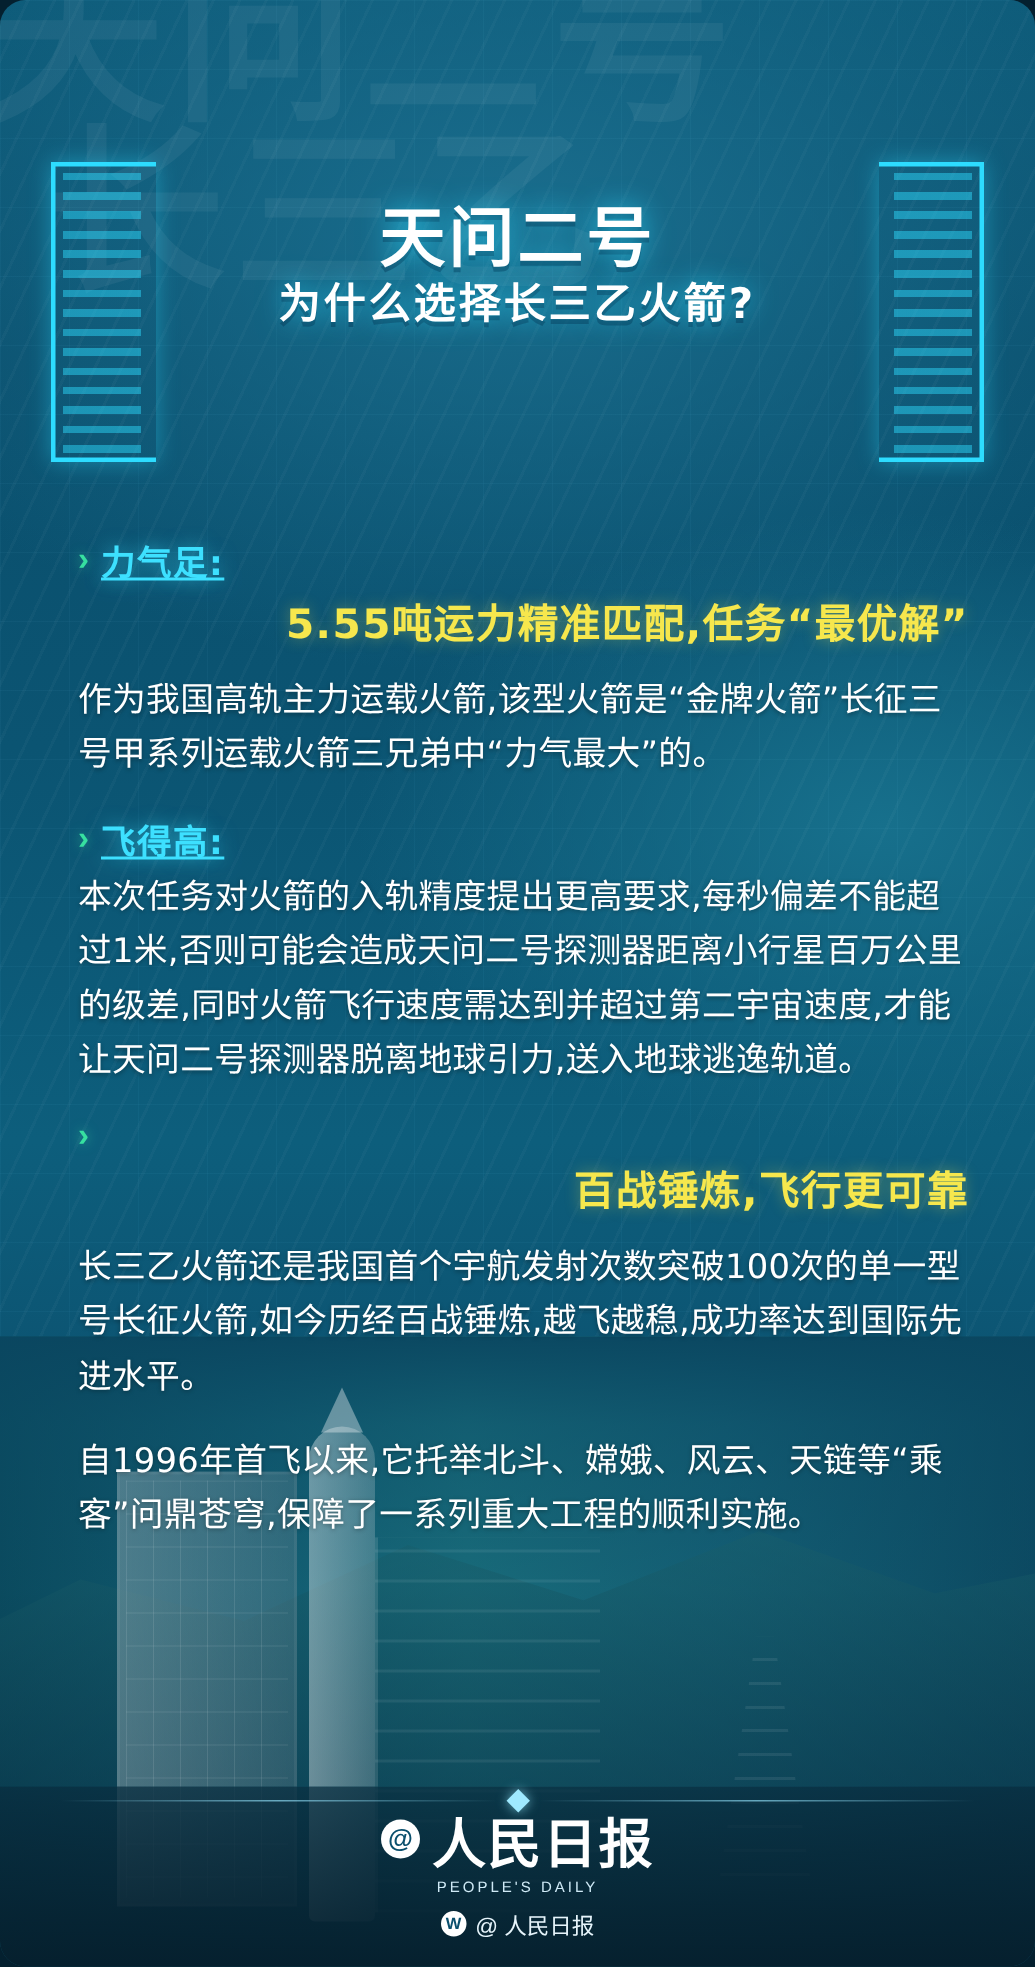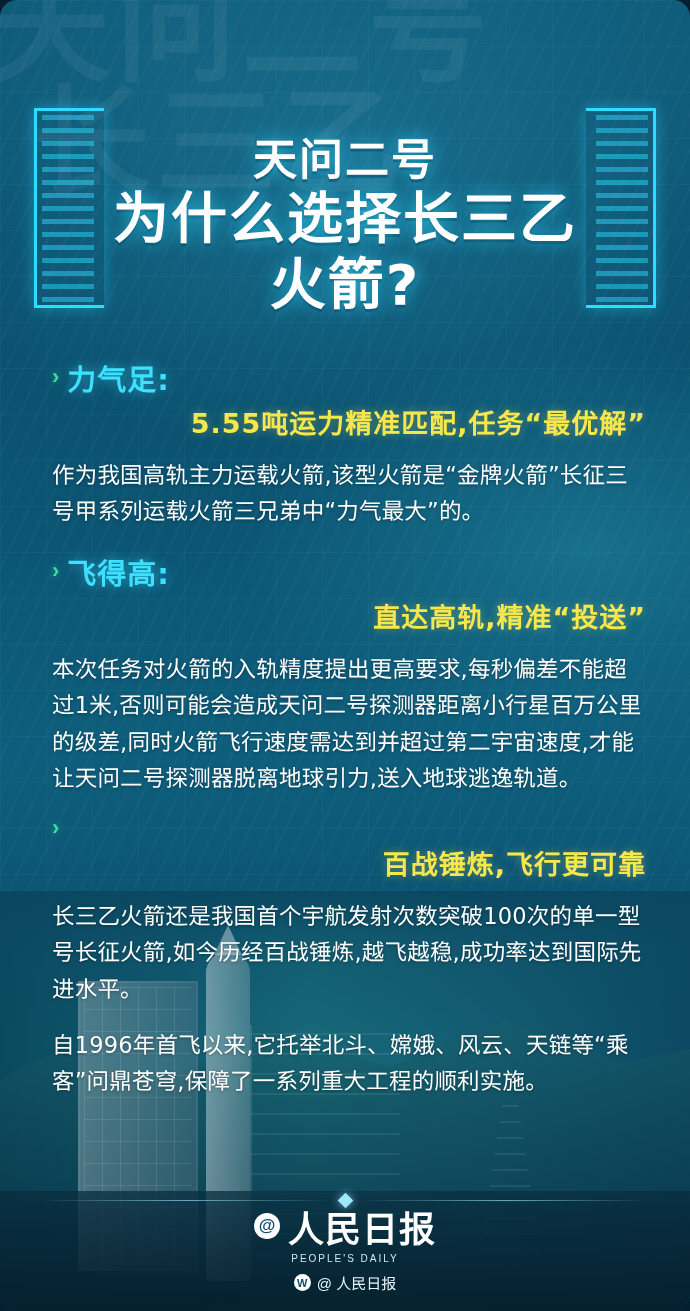--- a/index.html
+++ b/index.html
@@ -145,21 +145,21 @@
     font-weight: bold;
     letter-spacing: 2px;
     text-shadow: 0 0 18px rgba(45,220,255,0.75), 0 3px 0 rgba(8,60,90,0.6);
   }
   .title-l1 {
     font-size: 44px;
     line-height: 1.18;
     font-family: "DejaVu Sans", "Liberation Sans", sans-serif;
   }
   .title-l2 {
-    font-size: 56px;
+    font-size: 28px;
     line-height: 1.18;
     font-family: "DejaVu Sans", "Liberation Sans", sans-serif;
   }
 
   
   .content {
     position: absolute;
     top: 356px; left: 52px;
     width: 594px;
   }
@@ -172,25 +172,26 @@
   }
   .chev {
     color: #37e0a0;
     font-size: 22px;
     font-weight: bold;
     line-height: 1;
     text-shadow: 0 0 8px rgba(55,224,160,0.6);
   }
   .head-main {
     color: #3de0ff;
-    font-size: 29px;
+    font-size: 23px;
     font-weight: bold;
     letter-spacing: 1px;
     text-shadow: 0 0 12px rgba(61,224,255,0.55);
     font-family: "DejaVu Sans", "Liberation Sans", sans-serif;
+    text-decoration: underline;
   }
   .head-sub {
     color: #f6e74d;
     font-size: 27px;
     font-weight: bold;
     letter-spacing: 1px;
     text-align: right;
     margin: 2px 0 16px 0;
     text-shadow: 0 0 10px rgba(246,231,77,0.35);
     font-family: "DejaVu Sans", "Liberation Sans", sans-serif;
@@ -316,21 +317,20 @@
       </div>
       <div class="head-sub">5.55吨运力精准匹配,任务“最优解”</div>
       <p class="para">作为我国高轨主力运载火箭,该型火箭是“金牌火箭”长征三号甲系列运载火箭三兄弟中“力气最大”的。</p>
     </div>
 
     <div class="section">
       <div class="head-row">
         <span class="chev">›</span>
         <span class="head-main">飞得高:</span>
       </div>
-      <div class="head-sub">直达高轨,精准“投送”</div>
       <p class="para">本次任务对火箭的入轨精度提出更高要求,每秒偏差不能超过1米,否则可能会造成天问二号探测器距离小行星百万公里的级差,同时火箭飞行速度需达到并超过第二宇宙速度,才能让天问二号探测器脱离地球引力,送入地球逃逸轨道。</p>
     </div>
 
     <div class="section">
       <div class="head-row">
         <span class="chev">›</span>
       </div>
       <div class="head-sub">百战锤炼,飞行更可靠</div>
       <p class="para">长三乙火箭还是我国首个宇航发射次数突破100次的单一型号长征火箭,如今历经百战锤炼,越飞越稳,成功率达到国际先进水平。</p>
       <p class="para">自1996年首飞以来,它托举北斗、嫦娥、风云、天链等“乘客”问鼎苍穹,保障了一系列重大工程的顺利实施。</p>

